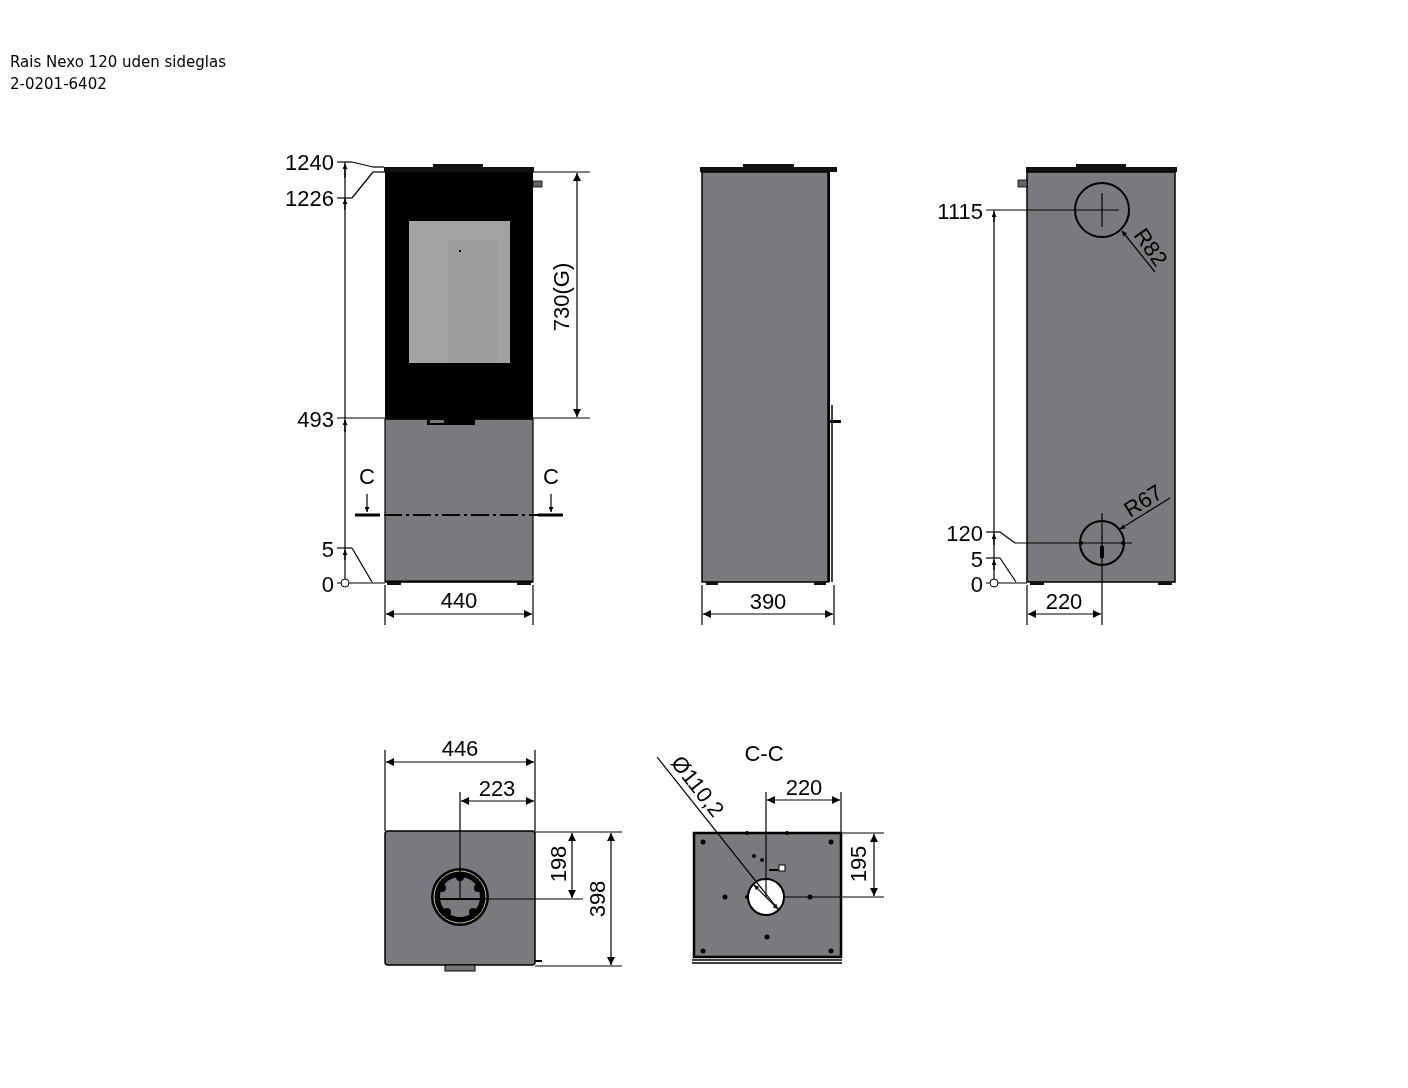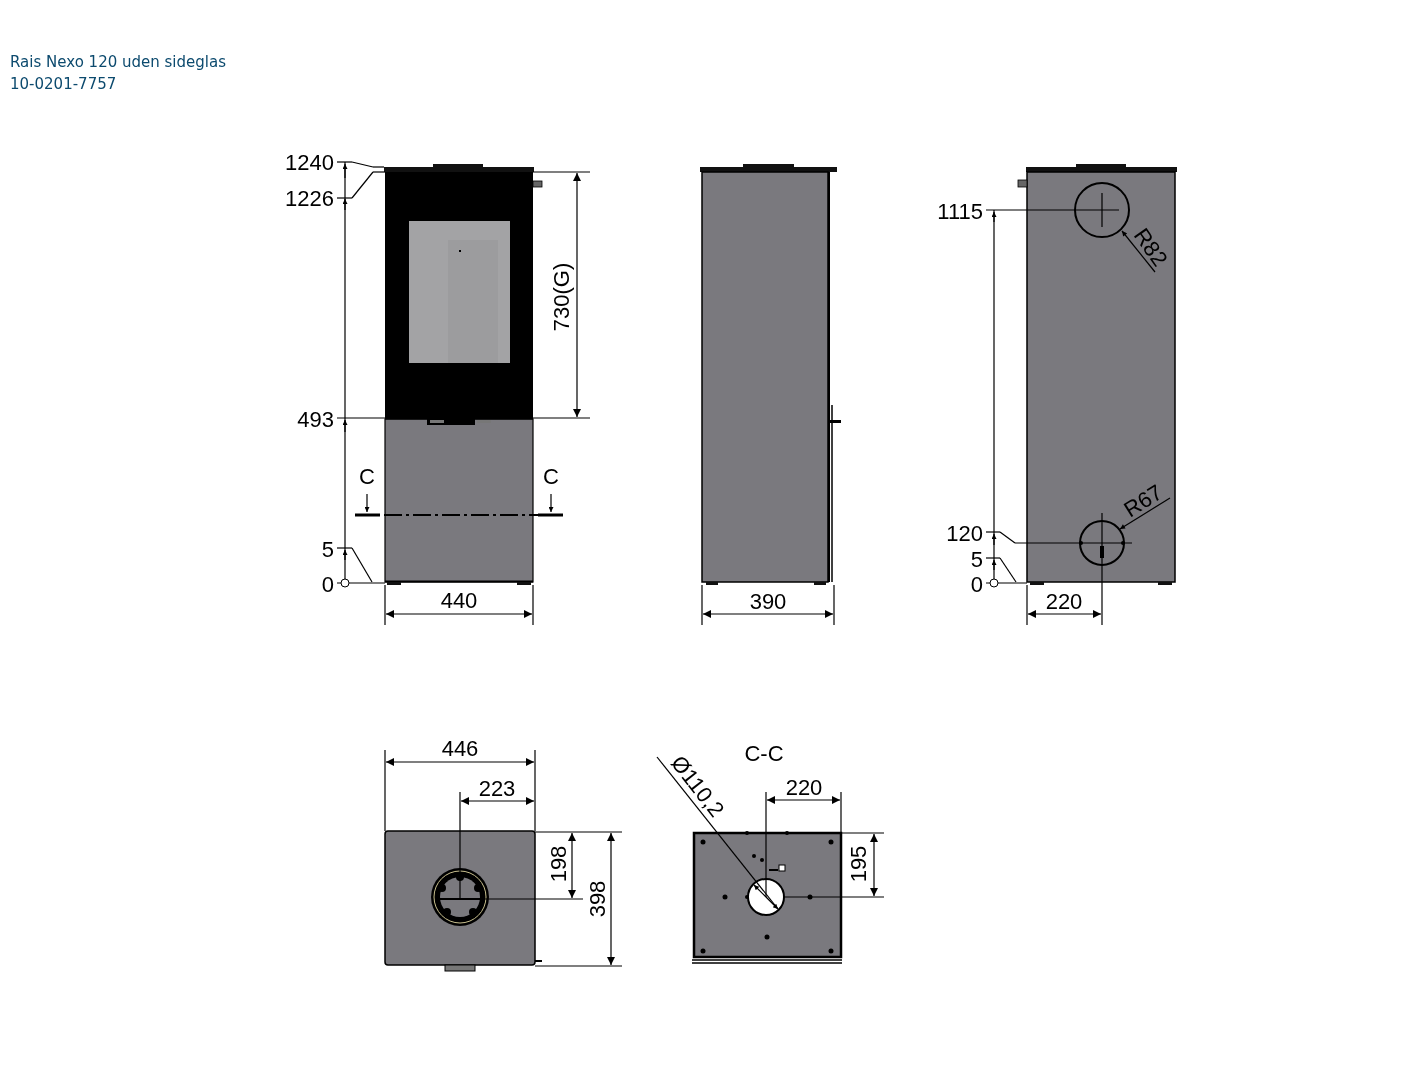--- a/index.html
+++ b/index.html
@@ -1,28 +1,28 @@
 <!DOCTYPE html>
 <html><head>
 <meta charset="utf-8">
 <style>
   html, body { margin:0; padding:0; background:#ffffff; }
   body { width:1408px; height:1088px; position:relative; overflow:hidden; font-family:"DejaVu Sans", sans-serif; }
-  .title-block { position:absolute; left:10px; top:51px; font-size:15px; line-height:22px; color:#0c4a6e; font-family:"DejaVu Sans", sans-serif; }
+  .title-block { position:absolute; left:10px; top:51px; font-size:15px; line-height:22px; color:#000000; font-family:"DejaVu Sans", sans-serif; }
   svg { position:absolute; left:0; top:0; }
   .dim { font-family:"Liberation Sans", sans-serif; font-size:22px; fill:#000; }
   .ln { stroke:#000; stroke-width:1.2; fill:none; }
   .body-grey { fill:#7a797e; }
 </style>
 </head>
 <body>
 
 <div class="title-block">
   <div>Rais Nexo 120 uden sideglas</div>
-  <div>10-0201-7757</div>
+  <div>2-0201-6402</div>
 </div>
 
 <svg width="1408" height="1088" viewBox="0 0 1408 1088" xmlns="http://www.w3.org/2000/svg">
   <defs>
     <marker id="arr" viewBox="0 0 10 10" refX="10" refY="5" markerWidth="12" markerHeight="8" orient="auto-start-reverse" markerUnits="userSpaceOnUse">
       <path d="M0,0 L10,5 L0,10 z" fill="#000"></path>
     </marker>
     <marker id="arrs" viewBox="0 0 10 10" refX="10" refY="5" markerWidth="7" markerHeight="5" orient="auto-start-reverse" markerUnits="userSpaceOnUse">
       <path d="M0,0 L10,5 L0,10 z" fill="#000"></path>
     </marker>

